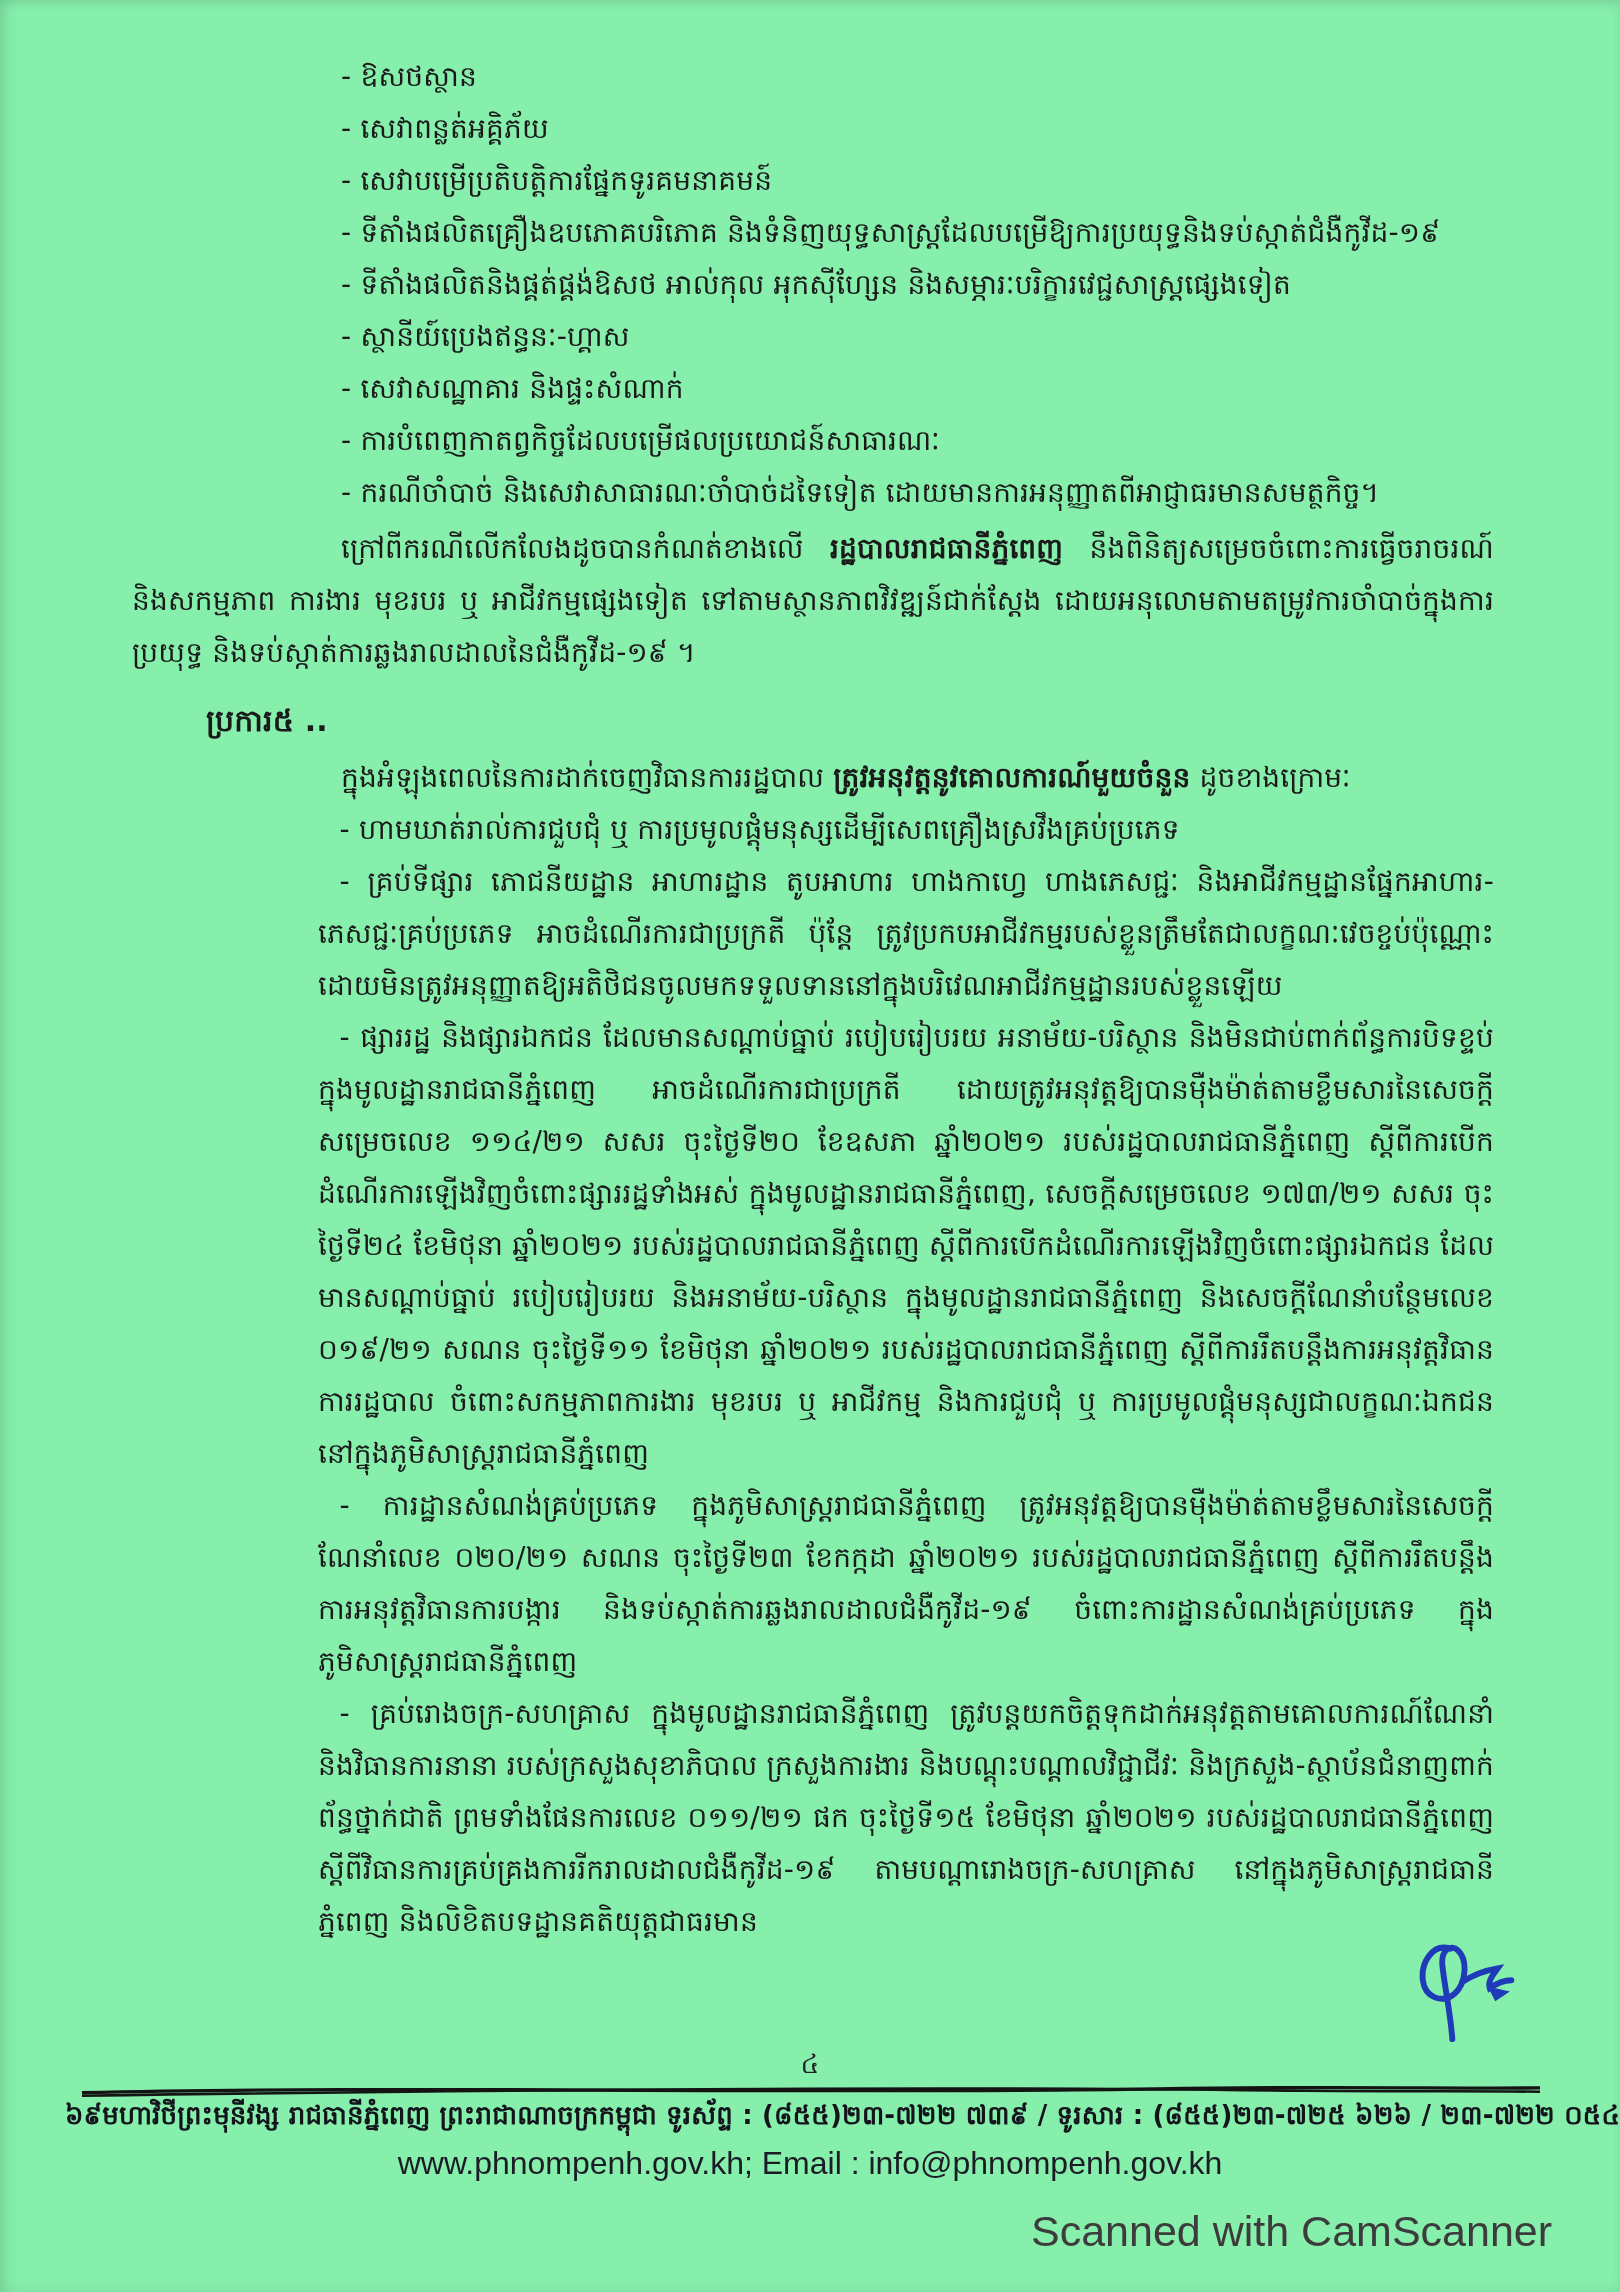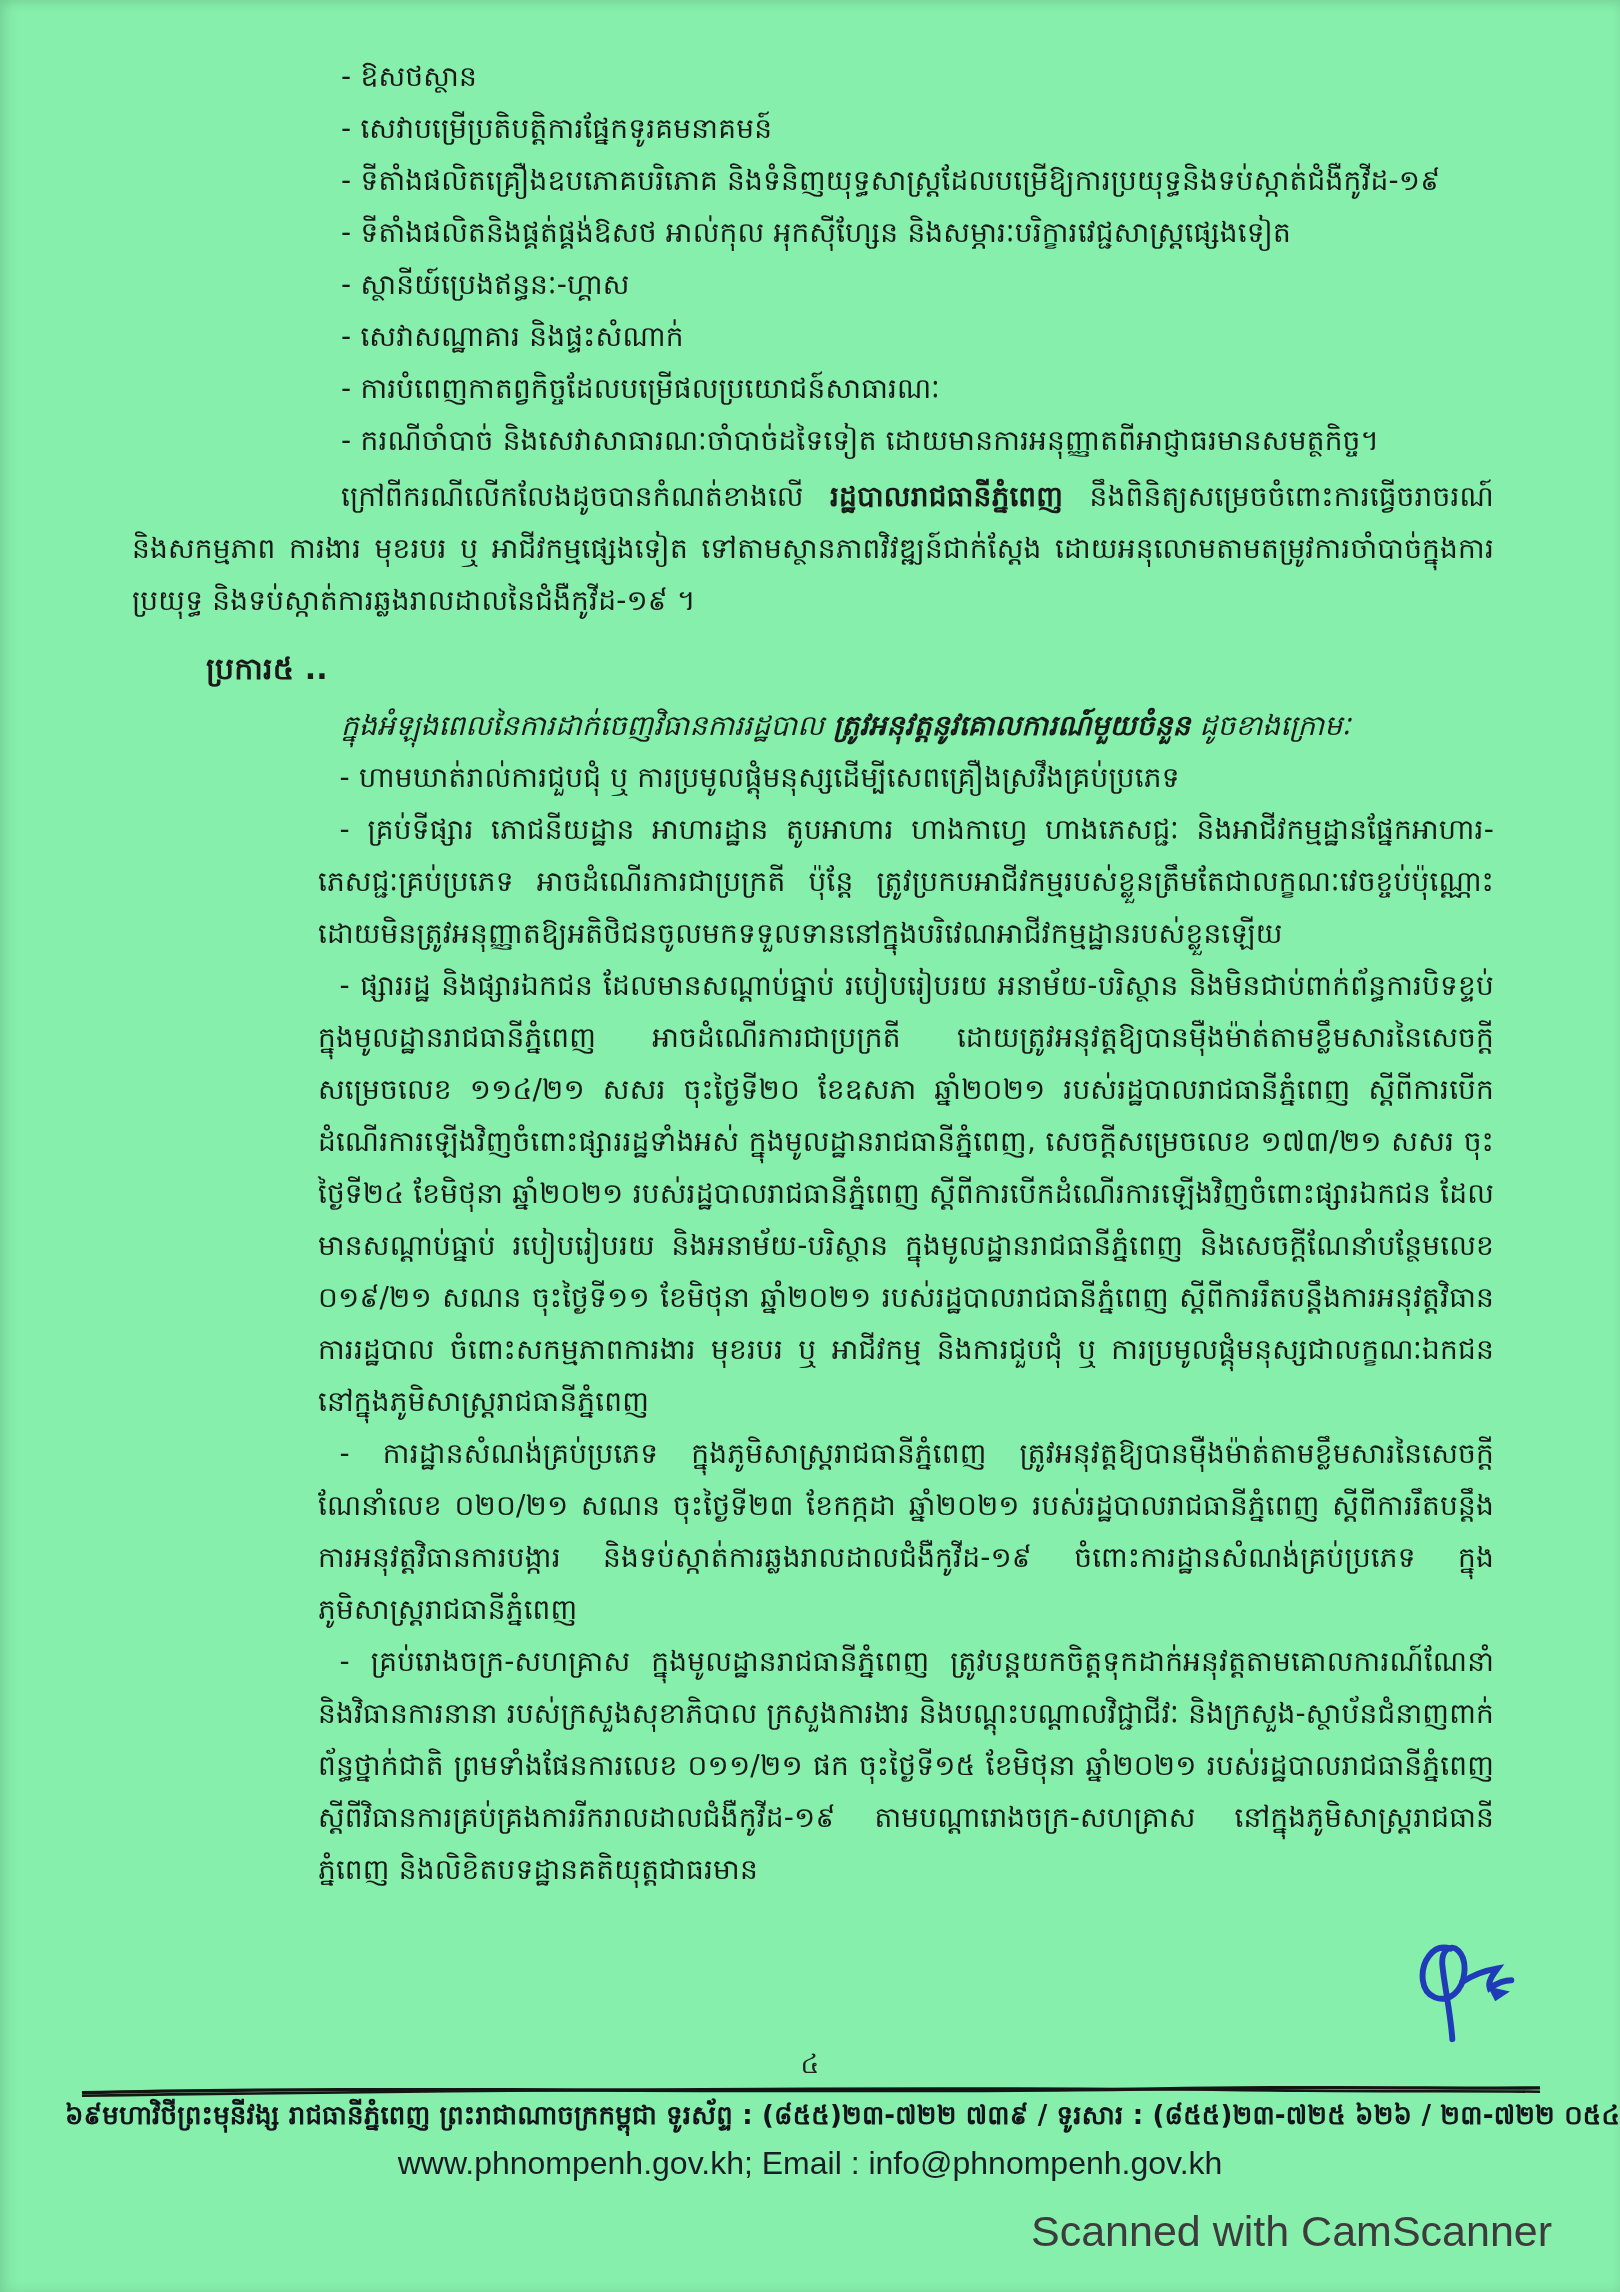--- a/index.html
+++ b/index.html
@@ -18,21 +18,21 @@
     font-size:28px;line-height:52px;text-align:justify;
   }
   .khmer{letter-spacing:0.2px;}
   .exempt-list{margin-left:209px;}
   .exempt-item{white-space:normal;}
   .closing-paragraph{text-indent:209px;margin-top:3.9px;}
   .article-heading{
     margin-left:74px;margin-top:15.7px;margin-bottom:5.9px;
     font-weight:bold;font-size:30px;
   }
-  .intro-line{margin-left:209px;font-style:italic;}
+  .intro-line{margin-left:209px;}
   .bullet{margin-left:186px;text-indent:21.6px;}
   .b{font-weight:bold;}
   .page-number{
     position:absolute;left:0;right:0;top:2047px;
     text-align:center;font-size:26.5px;color:#222;
   }
   .footer-rule{position:absolute;left:80px;top:2082px;width:1462px;height:15.7px;}
   .footer-address{
     position:absolute;left:0;right:0;top:2099px;
     text-align:right;font-size:26px;color:#14141c;font-weight:bold;
@@ -51,20 +51,21 @@
 </style>
 </head>
 <body>
 
 <div class="page">
 
   <div class="doc khmer">
 
     <div class="exempt-list">
       <div class="exempt-item"><span>- </span><span>ឱសថស្ថាន</span></div>
+      <div class="exempt-item"><span>- </span><span>សេវាពន្លត់អគ្គិភ័យ</span></div>
       <div class="exempt-item"><span>- </span><span>សេវាបម្រើប្រតិបត្តិការផ្នែកទូរគមនាគមន៍</span></div>
       <div class="exempt-item"><span>- </span><span>ទីតាំងផលិតគ្រឿងឧបភោគបរិភោគ និងទំនិញយុទ្ធសាស្ត្រដែលបម្រើឱ្យការប្រយុទ្ធនិងទប់ស្កាត់ជំងឺកូវីដ-១៩</span></div>
       <div class="exempt-item"><span>- </span><span>ទីតាំងផលិតនិងផ្គត់ផ្គង់ឱសថ អាល់កុល អុកស៊ីហ្សែន និងសម្ភារៈបរិក្ខារវេជ្ជសាស្ត្រផ្សេងទៀត</span></div>
       <div class="exempt-item"><span>- </span><span>ស្ថានីយ៍ប្រេងឥន្ធនៈ-ហ្គាស</span></div>
       <div class="exempt-item"><span>- </span><span>សេវាសណ្ឋាគារ និងផ្ទះសំណាក់</span></div>
       <div class="exempt-item"><span>- </span><span>ការបំពេញកាតព្វកិច្ចដែលបម្រើផលប្រយោជន៍សាធារណៈ</span></div>
       <div class="exempt-item"><span>- </span><span>ករណីចាំបាច់ និងសេវាសាធារណៈចាំបាច់ដទៃទៀត ដោយមានការអនុញ្ញាតពីអាជ្ញាធរមានសមត្ថកិច្ច។</span></div>
     </div>
 
     <div class="closing-paragraph">

